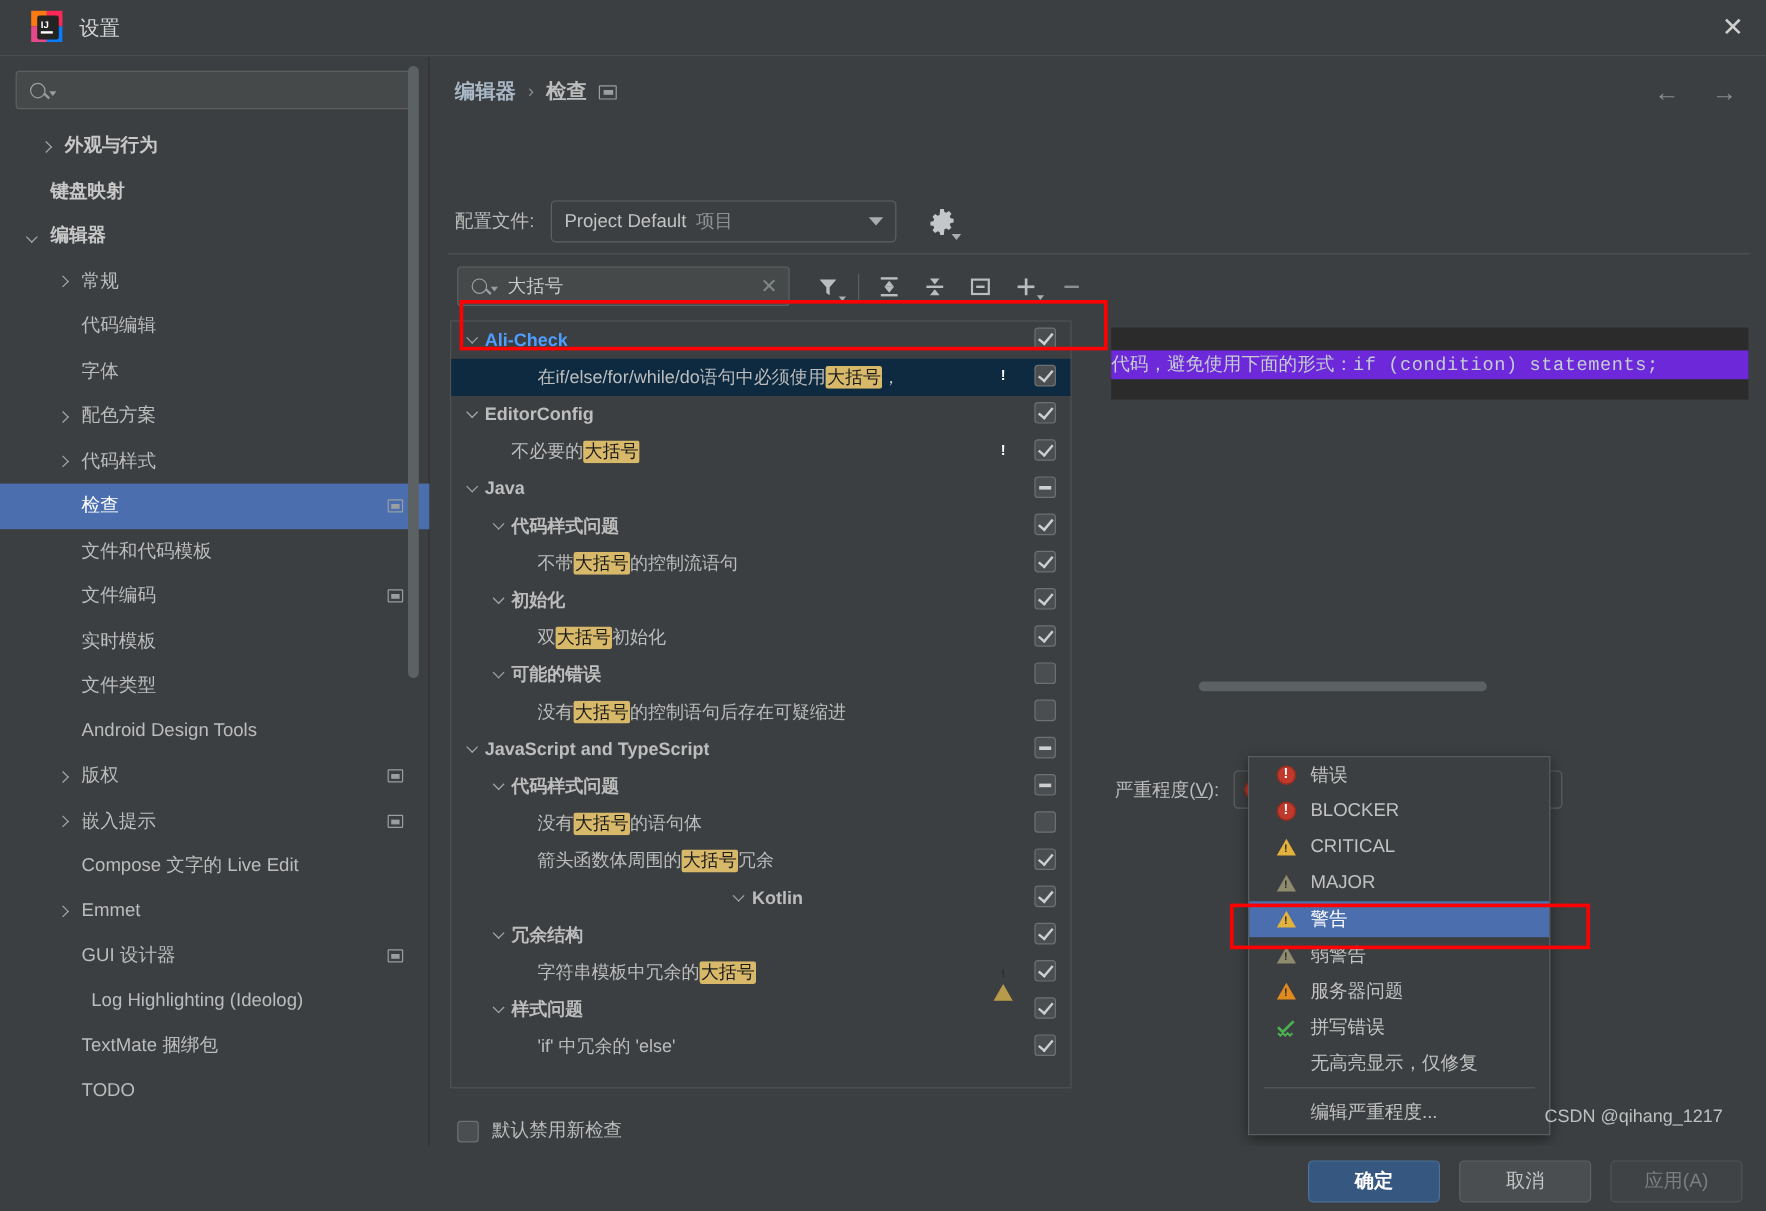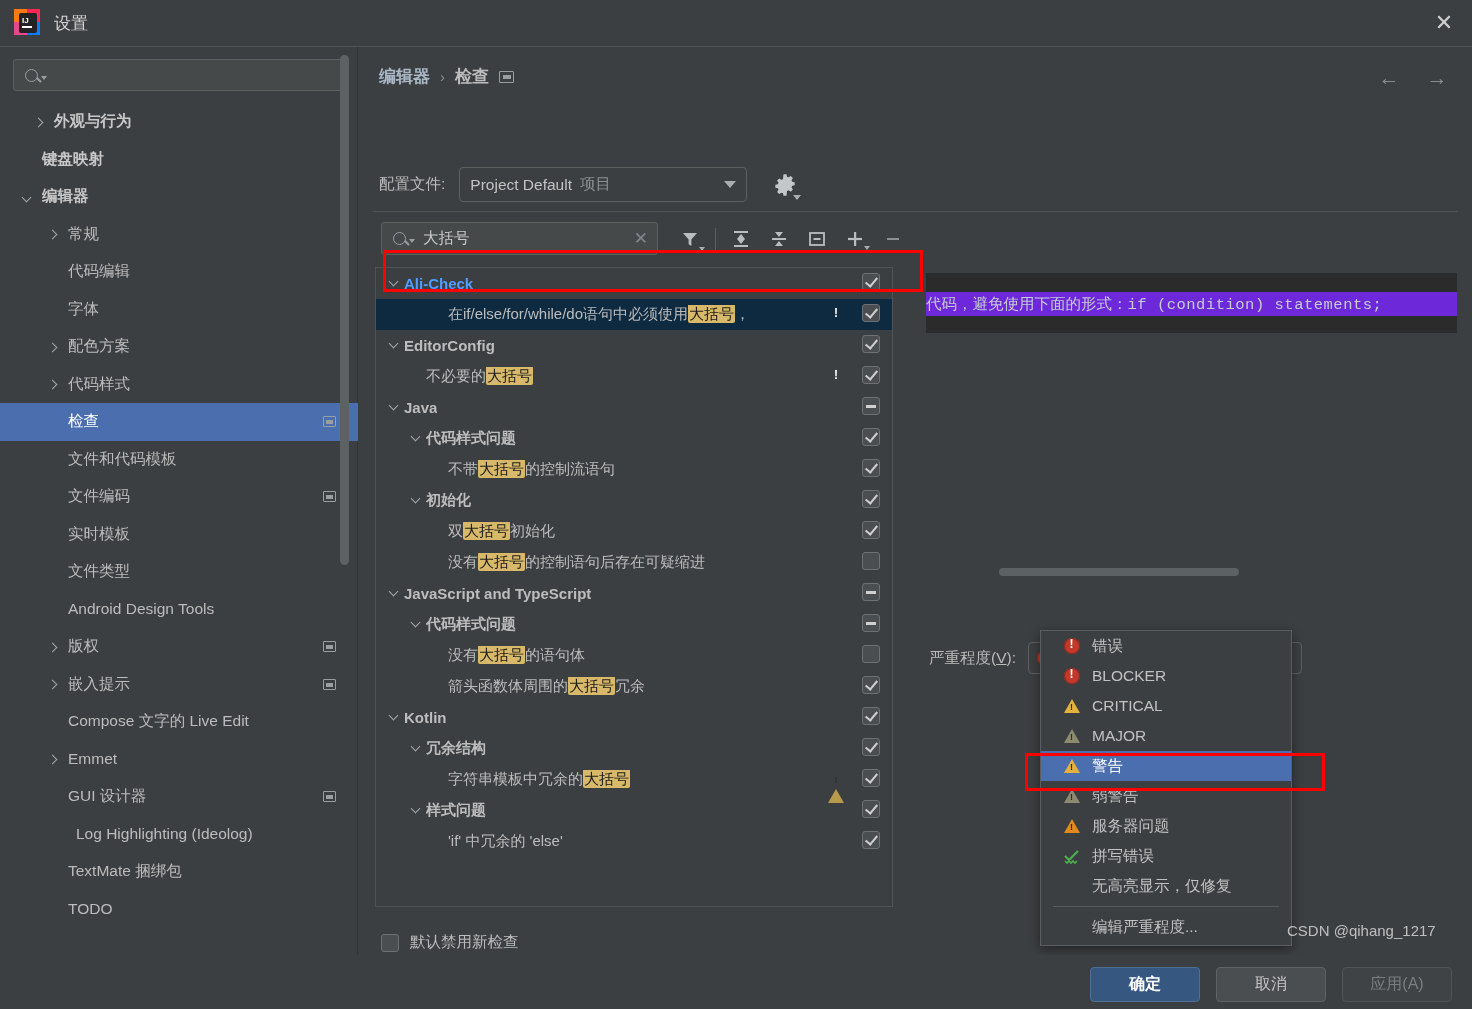--- a/index.html
+++ b/index.html
@@ -9,21 +9,21 @@
     font-family: "Liberation Sans", "DejaVu Sans", sans-serif;
     overflow: hidden;
   }
   body { position: relative; color:#bbbbbb; font-size: 15px; }
 
   
   #titlebar {
     position:absolute; left:0; top:0; width:1472px; height:46px;
     background:#3c3f41; display:flex; align-items:center;
   }
-  #titlebar .logo { width:28px; height:28px; margin-left:14px; position:relative; }
+  #titlebar .logo { width:28px; height:28px; margin-left:26px; position:relative; }
   .logo-sq { position:absolute; width:13px; height:13px; }
   #titlebar .title { margin-left:12px; font-size:17px; color:#d4d4d4; }
   #close-btn {
     position:absolute; right:0; top:0; width:56px; height:46px;
     display:flex; align-items:center; justify-content:center;
     color:#cfcfcf; font-size:22px; line-height:1; cursor:pointer;
   }
   #titlebar-sep { position:absolute; left:0; top:46px; width:1472px; height:1px; background:#4f5355; }
 
   
@@ -463,20 +463,27 @@
           <span class="chev down"></span>
         </span>
         <span class="t-label"><span>初始化</span></span>
         <span class="cb"><span class="cbox checked"></span></span>
       </div>
       <div class="trow" style="padding-left: 50px;">
         <span class="t-chev"></span>
         <span class="t-label"><span>双</span><span class="hl">大括号</span><span>初始化</span></span>
         <span class="cb"><span class="cbox checked"></span></span>
       </div>
+      <div class="trow group" style="padding-left: 28px;">
+        <span class="t-chev">
+          <span class="chev down"></span>
+        </span>
+        <span class="t-label"><span>可能的错误</span></span>
+        <span class="cb"><span class="cbox"></span></span>
+      </div>
       <div class="trow" style="padding-left: 50px;">
         <span class="t-chev"></span>
         <span class="t-label"><span>没有</span><span class="hl">大括号</span><span>的控制语句后存在可疑缩进</span></span>
         <span class="cb"><span class="cbox"></span></span>
       </div>
       <div class="trow group" style="padding-left: 6px;">
         <span class="t-chev">
           <span class="chev down"></span>
         </span>
         <span class="t-label"><span>JavaScript and TypeScript</span></span>
@@ -492,21 +499,21 @@
       <div class="trow" style="padding-left: 50px;">
         <span class="t-chev"></span>
         <span class="t-label"><span>没有</span><span class="hl">大括号</span><span>的语句体</span></span>
         <span class="cb"><span class="cbox"></span></span>
       </div>
       <div class="trow" style="padding-left: 50px;">
         <span class="t-chev"></span>
         <span class="t-label"><span>箭头函数体周围的</span><span class="hl">大括号</span><span>冗余</span></span>
         <span class="cb"><span class="cbox checked"></span></span>
       </div>
-      <div class="trow group" style="padding-left: 6px;">
+      <div class="trow group" style="padding-left: 6px; justify-content: center;">
         <span class="t-chev">
           <span class="chev down"></span>
         </span>
         <span class="t-label"><span>Kotlin</span></span>
         <span class="cb"><span class="cbox checked"></span></span>
       </div>
       <div class="trow group" style="padding-left: 28px;">
         <span class="t-chev">
           <span class="chev down"></span>
         </span>

